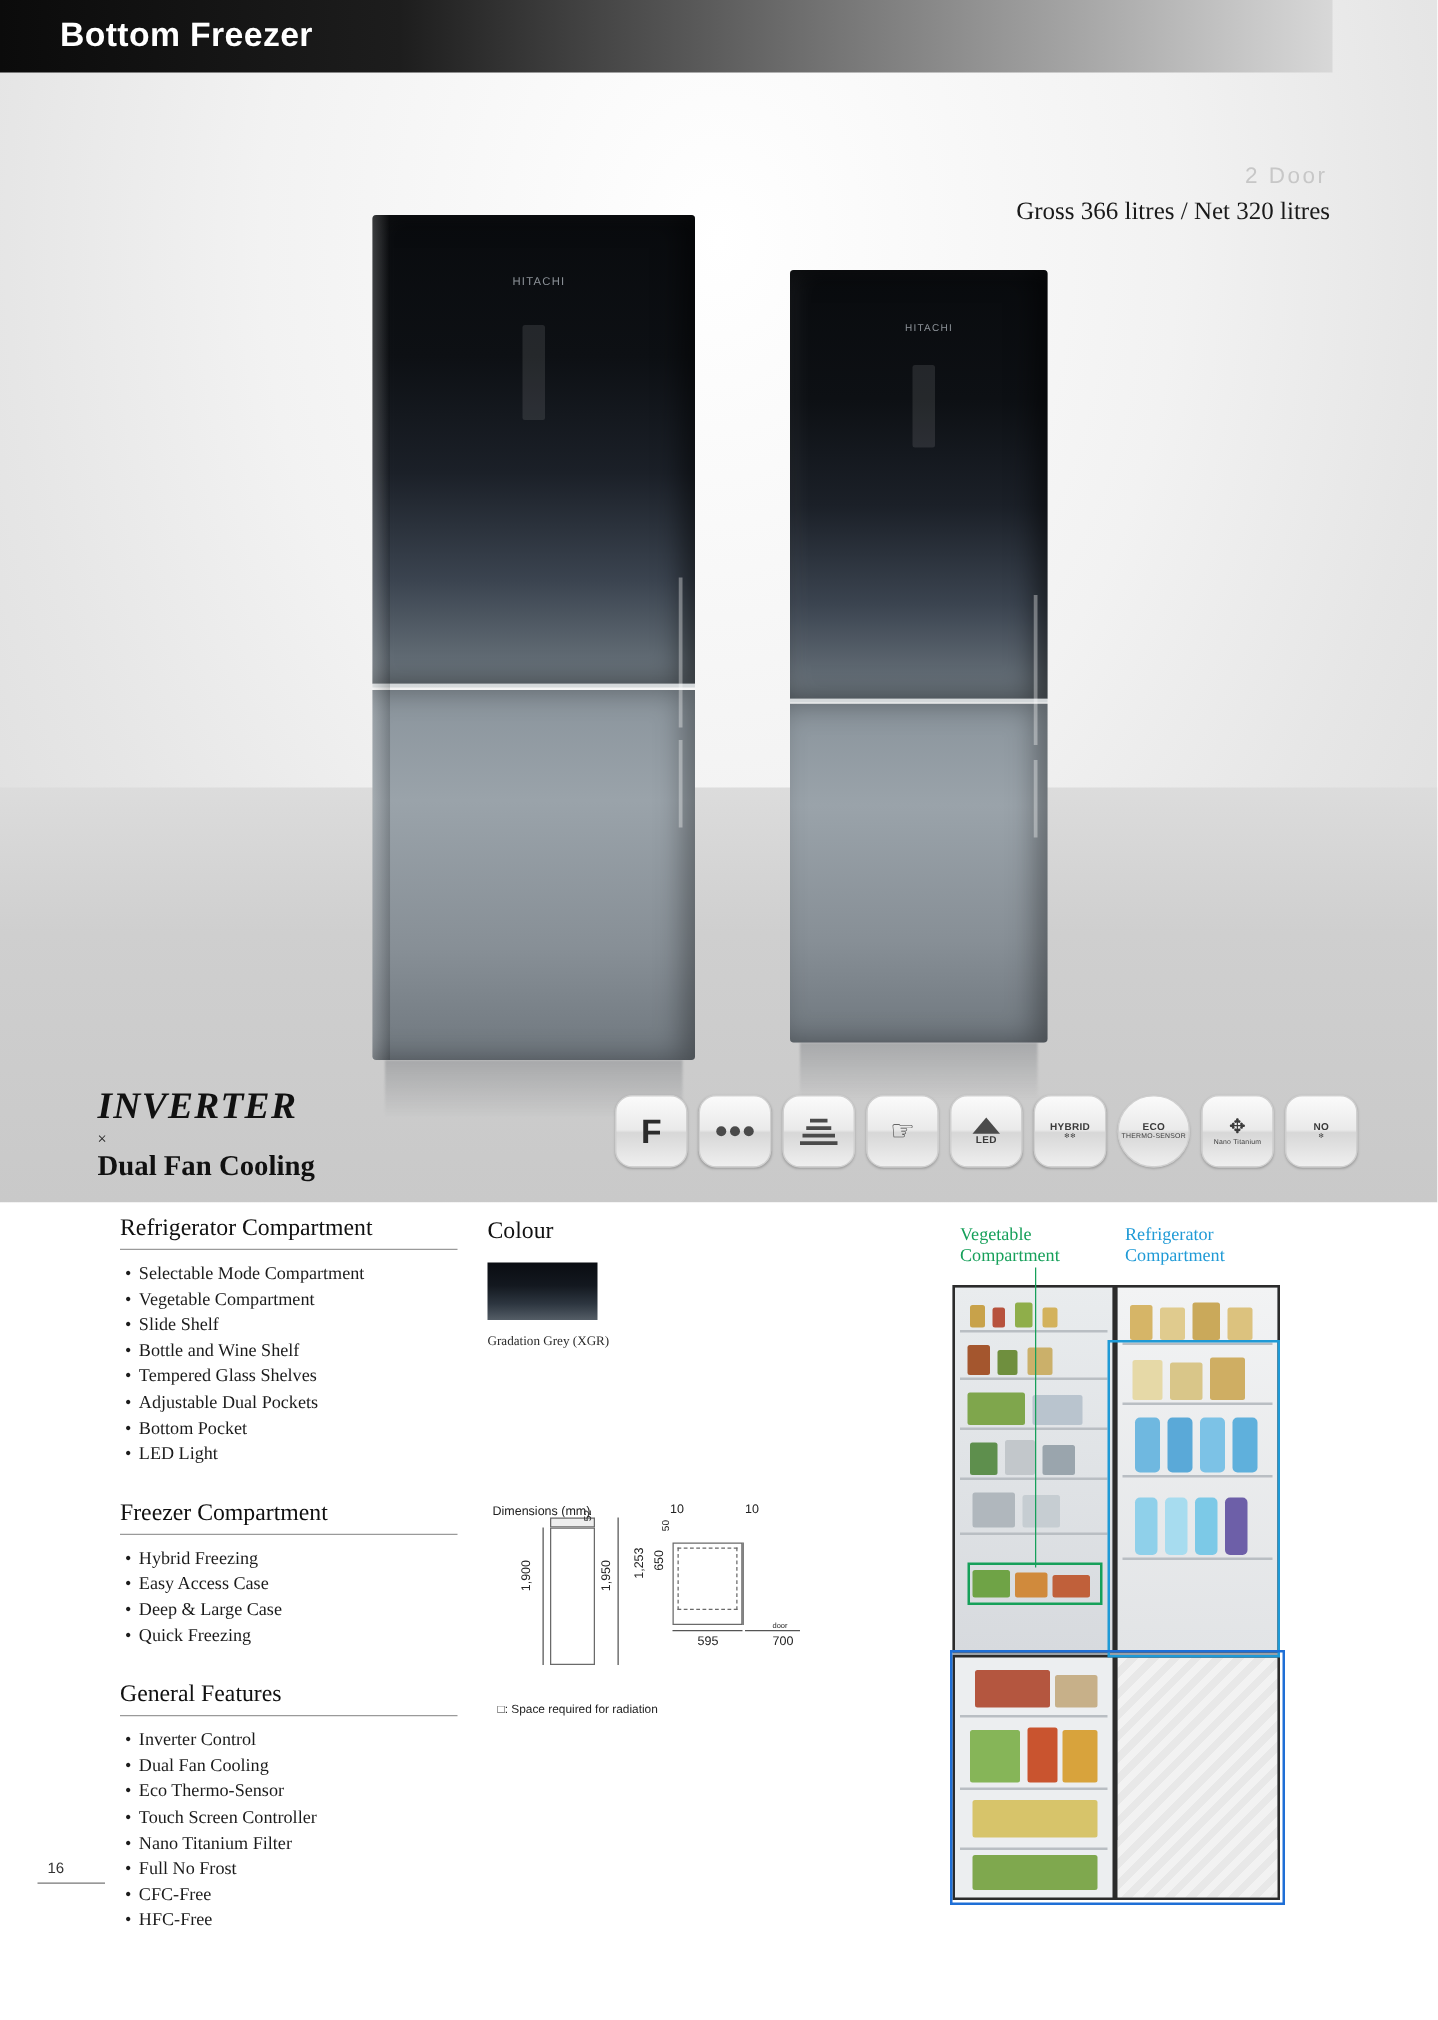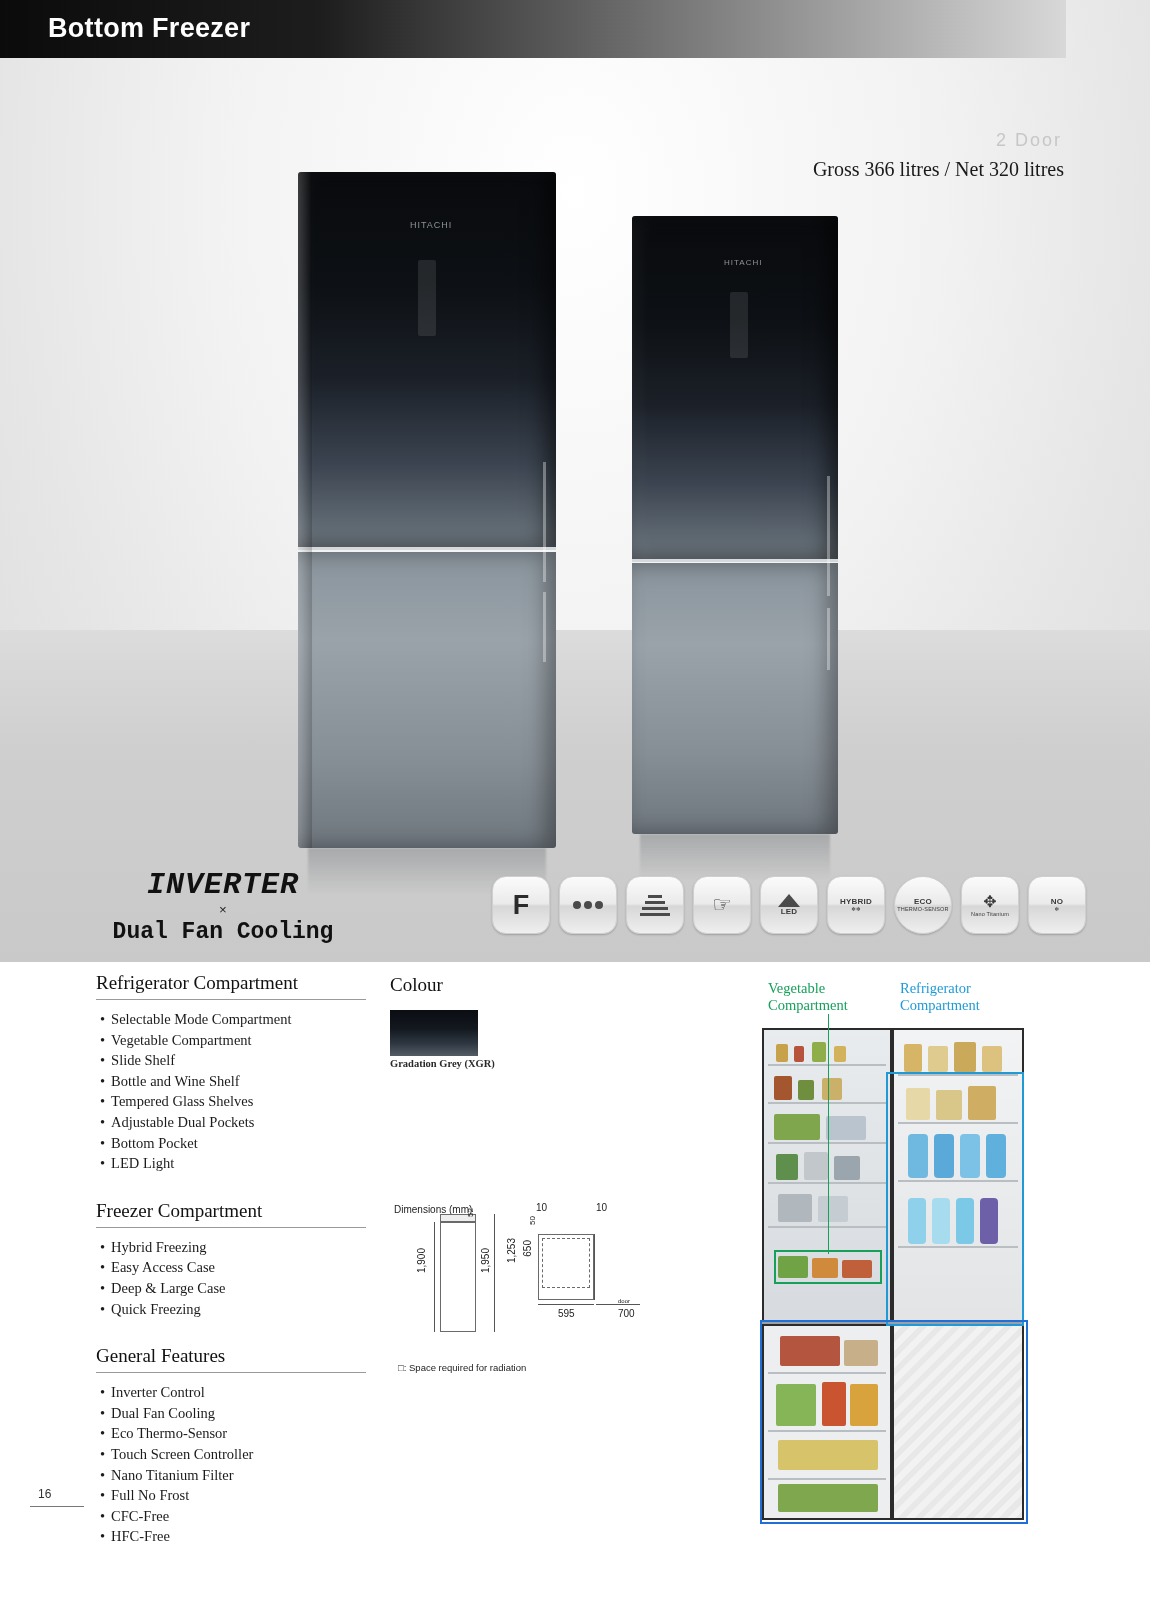--- a/index.html
+++ b/index.html
@@ -82,22 +82,22 @@
     letter-spacing:1px;
   }
   .reflection {
     position:absolute; bottom:-46px; left:4%; width:92%; height:46px;
     background:linear-gradient(to bottom, rgba(90,95,100,.32), rgba(140,145,150,0));
     filter:blur(1px);
   }
 
   
   #inverter {
-    position:absolute; left:78px; top:868px; width:290px; text-align:center;
-    font-family:Liberation Mono, monospace;
+    position:absolute; left:78px; top:868px; width:290px; text-align:left;
+    font-family:Liberation Serif, serif;
   }
   #inverter .l1 { font-size:30px; font-weight:bold; font-style:italic; letter-spacing:1px; color:#111; }
   #inverter .l2 { font-size:13px; color:#222; margin:1px 0 1px; }
   #inverter .l3 { font-size:23px; font-weight:bold; color:#111; }
 
   
   #icons { position:absolute; left:492px; top:876px; display:flex; gap:9px; }
   .ico {
     width:58px; height:58px; border-radius:14px;
     background:linear-gradient(to bottom,#fbfbfb 0%,#eaeaea 48%,#d7d7d7 52%,#efefef 100%);
@@ -138,21 +138,21 @@
 
   #col-left { position:absolute; left:96px; top:10px; width:270px; }
   #col-mid { position:absolute; left:390px; top:12px; width:330px; }
   #col-right { position:absolute; left:760px; top:18px; width:360px; }
 
   #colour-label { font-size:19px; color:#111; }
   #swatch {
     width:88px; height:46px; margin-top:14px;
     background:linear-gradient(to bottom,#0a0d12 0%,#13181f 40%,#2d3640 72%,#545d66 100%);
   }
-  #swatch-cap { margin-top:2px; font-size:10.5px; color:#2a2a2a;font-weight:bold; }
+  #swatch-cap { margin-top:12px; font-size:10.5px; color:#2a2a2a; }
 
   
   #dims { position:absolute; left:0; top:230px; width:340px; height:160px; font-family:"Liberation Sans", sans-serif; }
   #dims .lab { font-size:10px; color:#222; }
   .vtxt { writing-mode:vertical-rl; transform:rotate(180deg); font-size:10px; color:#222; }
   .line { position:absolute; background:#555; }
   .box-o { position:absolute; border:1px solid #6a6a6a; }
   #dims-note { position:absolute; left:8px; top:388px; font-size:9.5px; color:#222; font-family:"Liberation Sans", sans-serif; }
 
   

